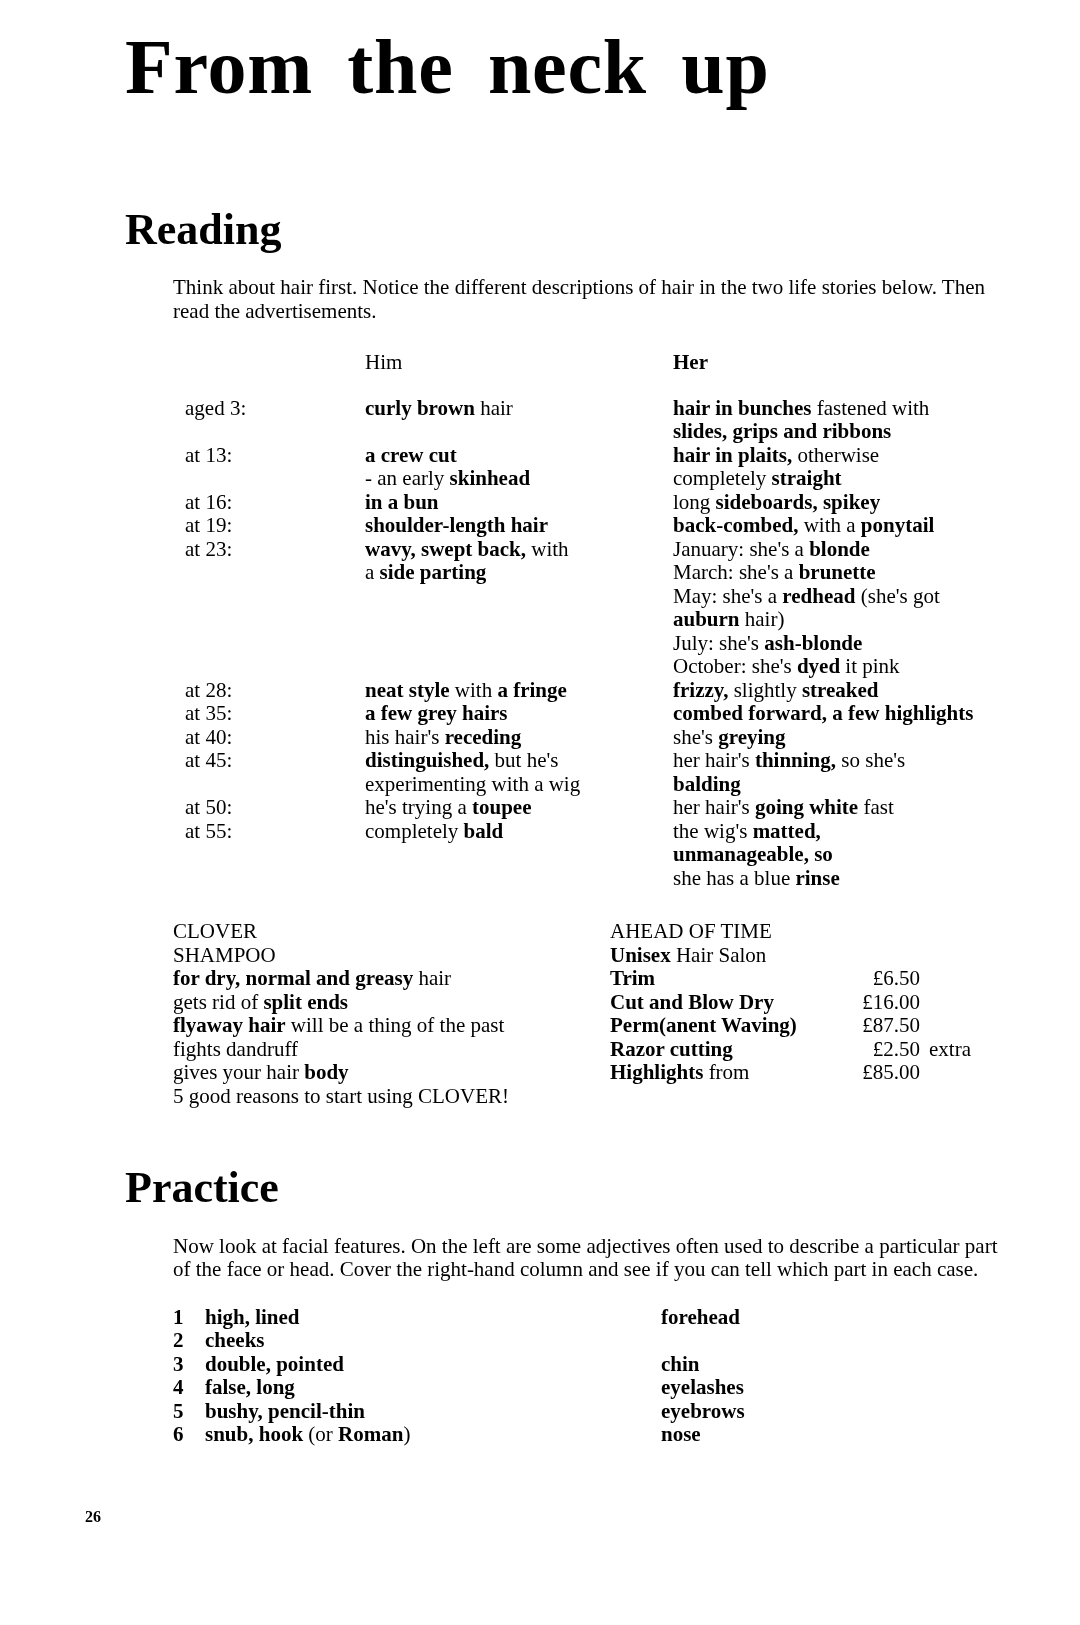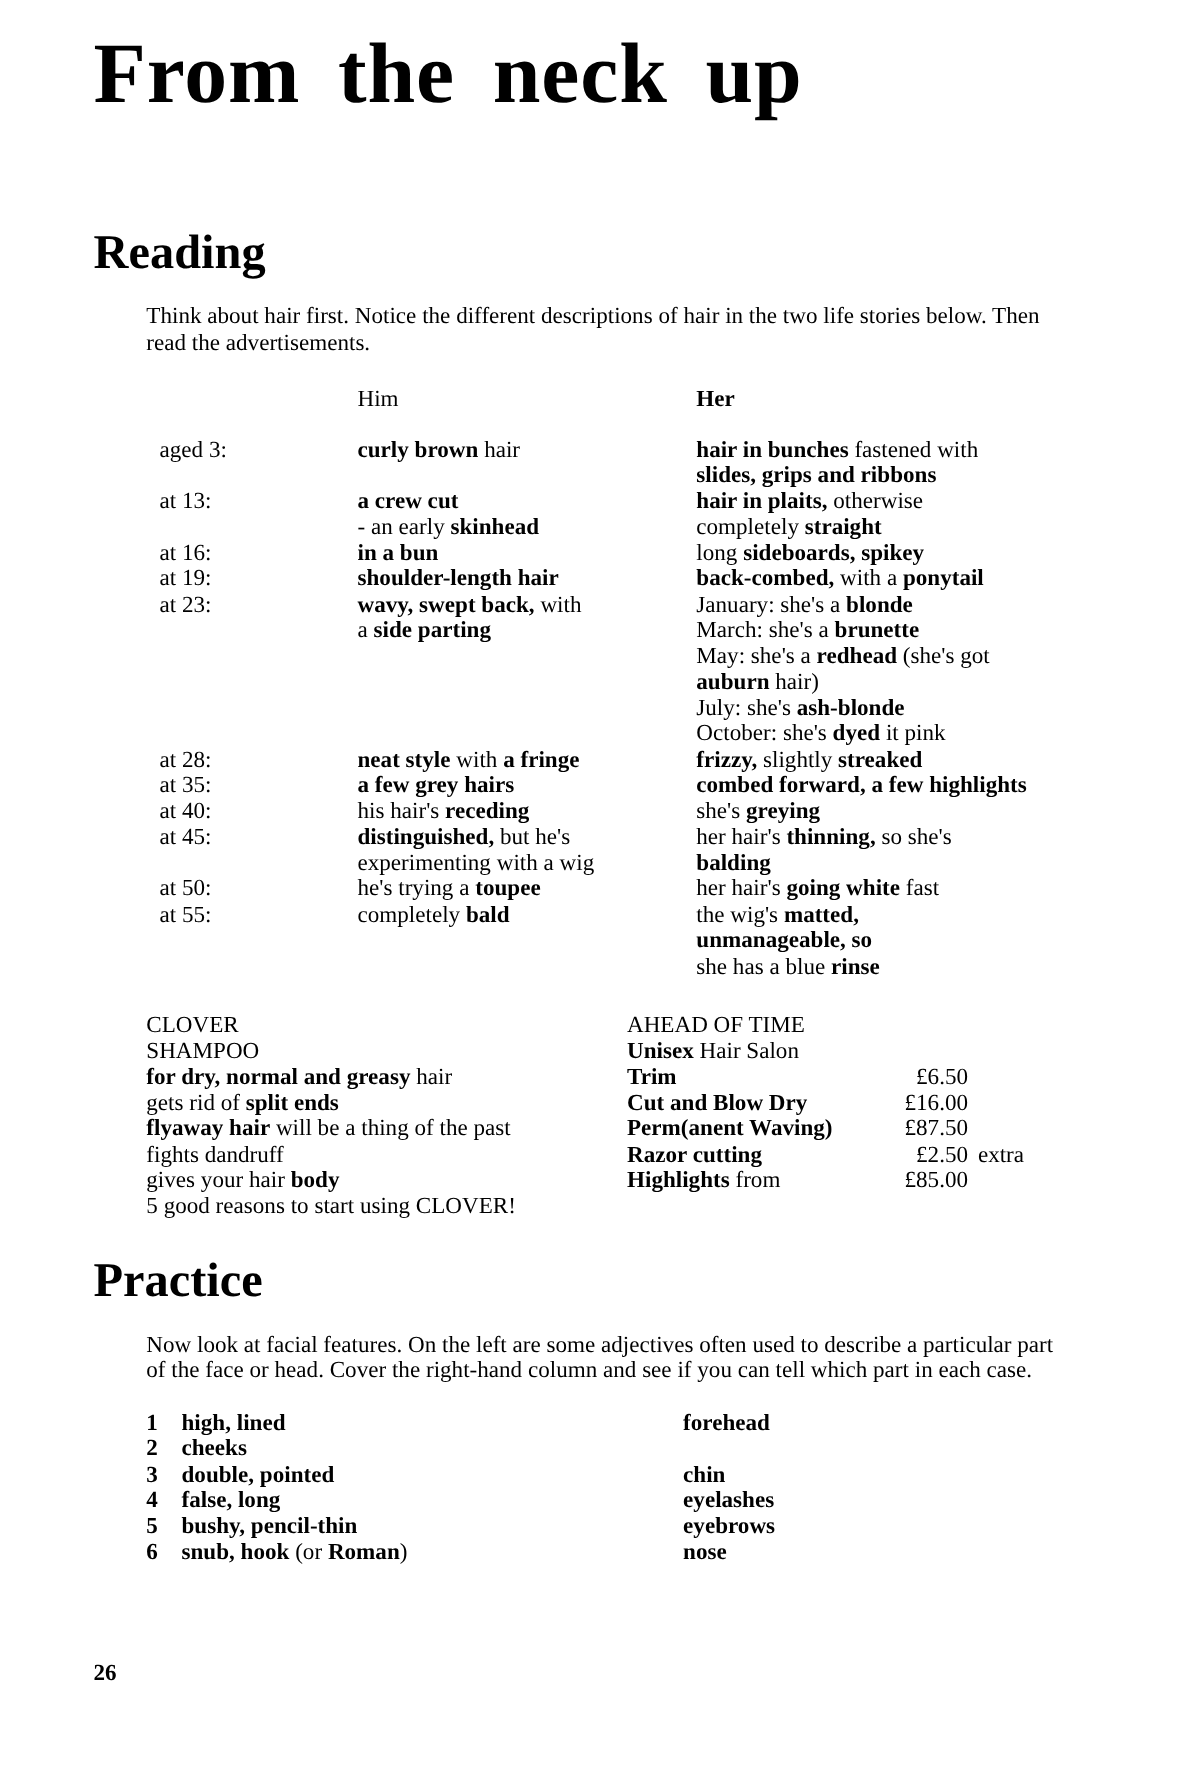--- a/index.html
+++ b/index.html
@@ -6,37 +6,38 @@
   html, body { margin: 0; padding: 0; background: #e8e8e8; }
   .page {
     position: relative;
     width: 1080px;
     height: 1625px;
     margin: 0 auto;
     background: #ffffff;
     color: #000000;
     font-family: "Liberation Serif", serif;
     overflow: hidden;
+    padding-left: 40px;
   }
   .title {
     margin: 28px 0 0 85px;
     font-size: 78px;
     font-weight: bold;
     line-height: 1;
     word-spacing: 0.18em;
     letter-spacing: 0.01em;
   }
   h2.section-heading {
     margin: 0 0 0 85px;
     font-size: 44px;
     font-weight: bold;
     line-height: 1.1;
   }
   h2.reading-heading { margin-top: 100px; }
-  h2.practice-heading { margin-top: 32px; }
+  h2.practice-heading { margin-top: 56px; }
   .body-text {
     margin: 22px 0 0 133px;
     width: 835px;
     font-size: 21px;
     line-height: 23.5px;
   }
   
   .hair-table {
     margin: 28px 0 0 133px;
     width: 900px;
@@ -73,21 +74,21 @@
   }
   .prow { display: flex; }
   .pnum { width: 32px; font-weight: bold; }
   .padj { width: 456px; }
   .ppart { flex: 1; }
   
   .page-number {
     position: absolute;
     left: 85px;
     top: 1508px;
-    font-size: 21px;
+    font-size: 16px;
     font-weight: bold;
   }
   b { font-weight: bold; }
 </style>
 </head>
 <body>
 
 <div class="page">
 
   <h1 class="title">From the neck up</h1>

